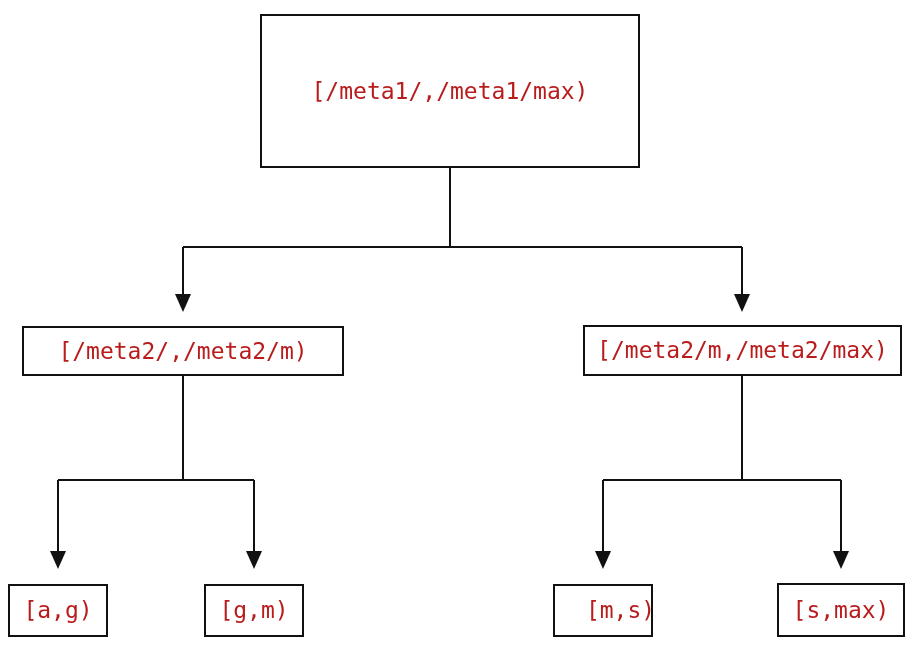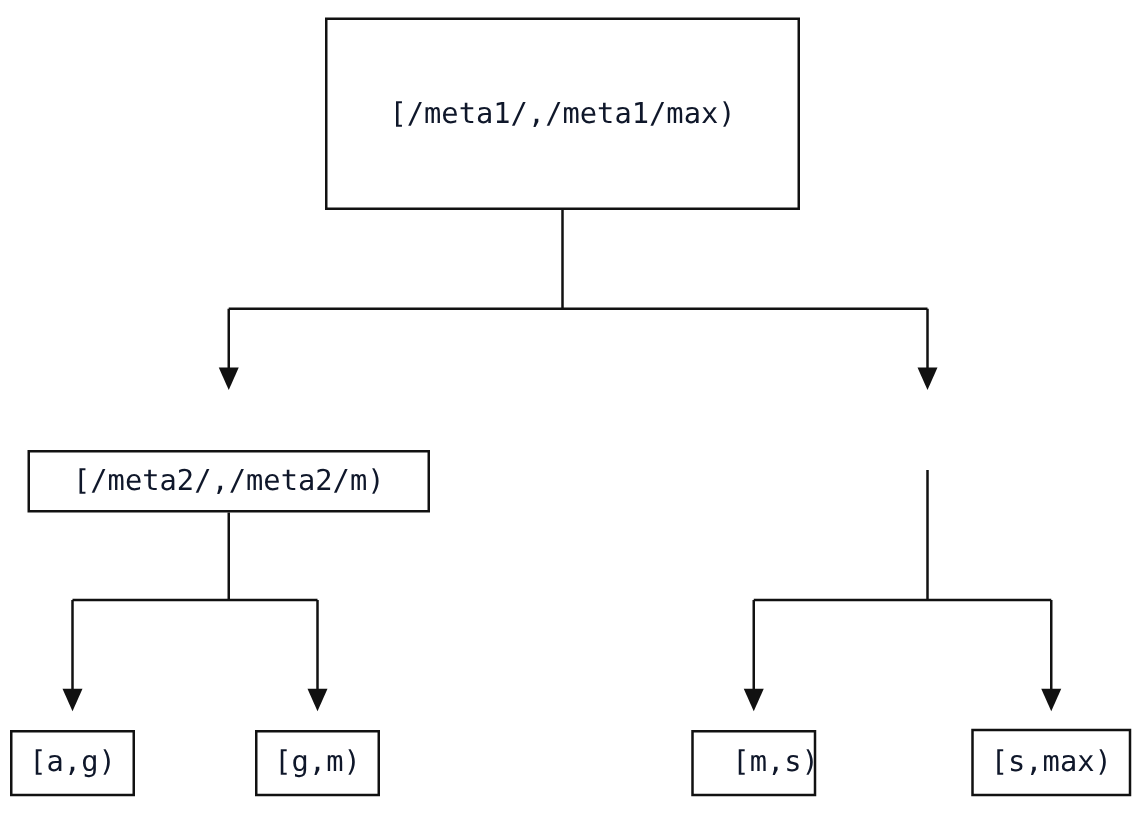--- a/index.html
+++ b/index.html
@@ -9,21 +9,21 @@
     height: 652px;
     background: #ffffff;
     overflow: hidden;
   }
   .canvas {
     position: relative;
     width: 752px;
     height: 652px;
     background: #ffffff;
     font-family: "DejaVu Sans Mono", "Liberation Mono", monospace;
-    color: #0f172a;
+    color: #b91c1c;
   }
   .edges {
     position: absolute;
     left: 0;
     top: 0;
     width: 912px;
     height: 652px;
   }
   .edges line {
     stroke: #111111;
@@ -40,21 +40,21 @@
     background: #ffffff;
     display: flex;
     align-items: center;
     justify-content: center;
     font-size: 23px;
     line-height: 1;
     white-space: nowrap;
     letter-spacing: 0;
   }
   .node-root   { left: 260px; top: 14px;  width: 380px; height: 154px; }
-  .node-left   { left: 22px;  top: 326px; width: 322px; height: 50px; margin-top: 34px;  }
+  .node-left   { left: 22px;  top: 326px; width: 322px; height: 50px;  }
   .node-right  { left: 583px; top: 325px; width: 319px; height: 51px;  }
   .node-leaf-0 { left: 8px;   top: 584px; width: 100px; height: 53px;  }
   .node-leaf-1 { left: 204px; top: 584px; width: 100px; height: 53px; align-items: center;  }
   .node-leaf-2 { left: 553px; top: 584px; width: 100px; height: 53px; padding-left: 35px;  }
   .node-leaf-3 { left: 777px; top: 583px; width: 128px; height: 54px;  }
 </style>
 </head>
 <body>
 
 <div class="canvas">
@@ -84,20 +84,23 @@
   </svg>
 
   <div class="node node-root">
     <span>[/meta1/,/meta1/max)</span>
   </div>
 
   <div class="node node-left">
     <span>[/meta2/,/meta2/m)</span>
   </div>
 
+  <div class="node node-right">
+    <span>[/meta2/m,/meta2/max)</span>
+  </div>
 
   <div class="node node-leaf-0">
     <span>[a,g)</span>
   </div>
 
   <div class="node node-leaf-1">
     <span>[g,m)</span>
   </div>
 
   <div class="node node-leaf-2">

